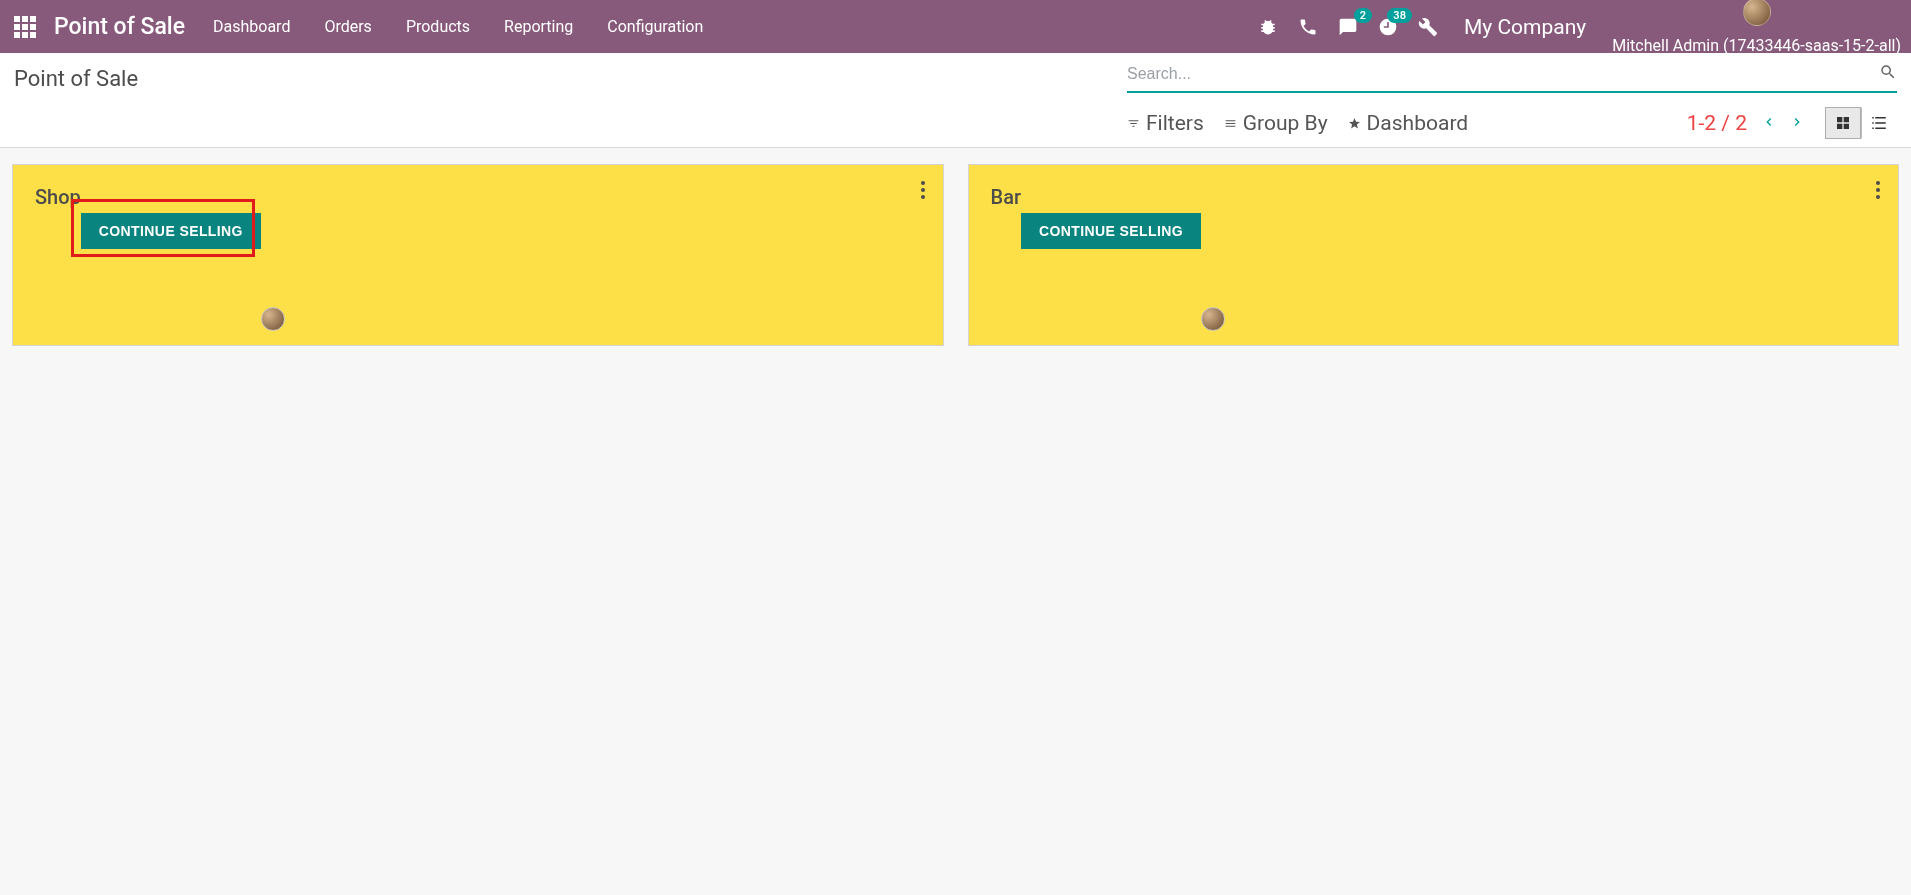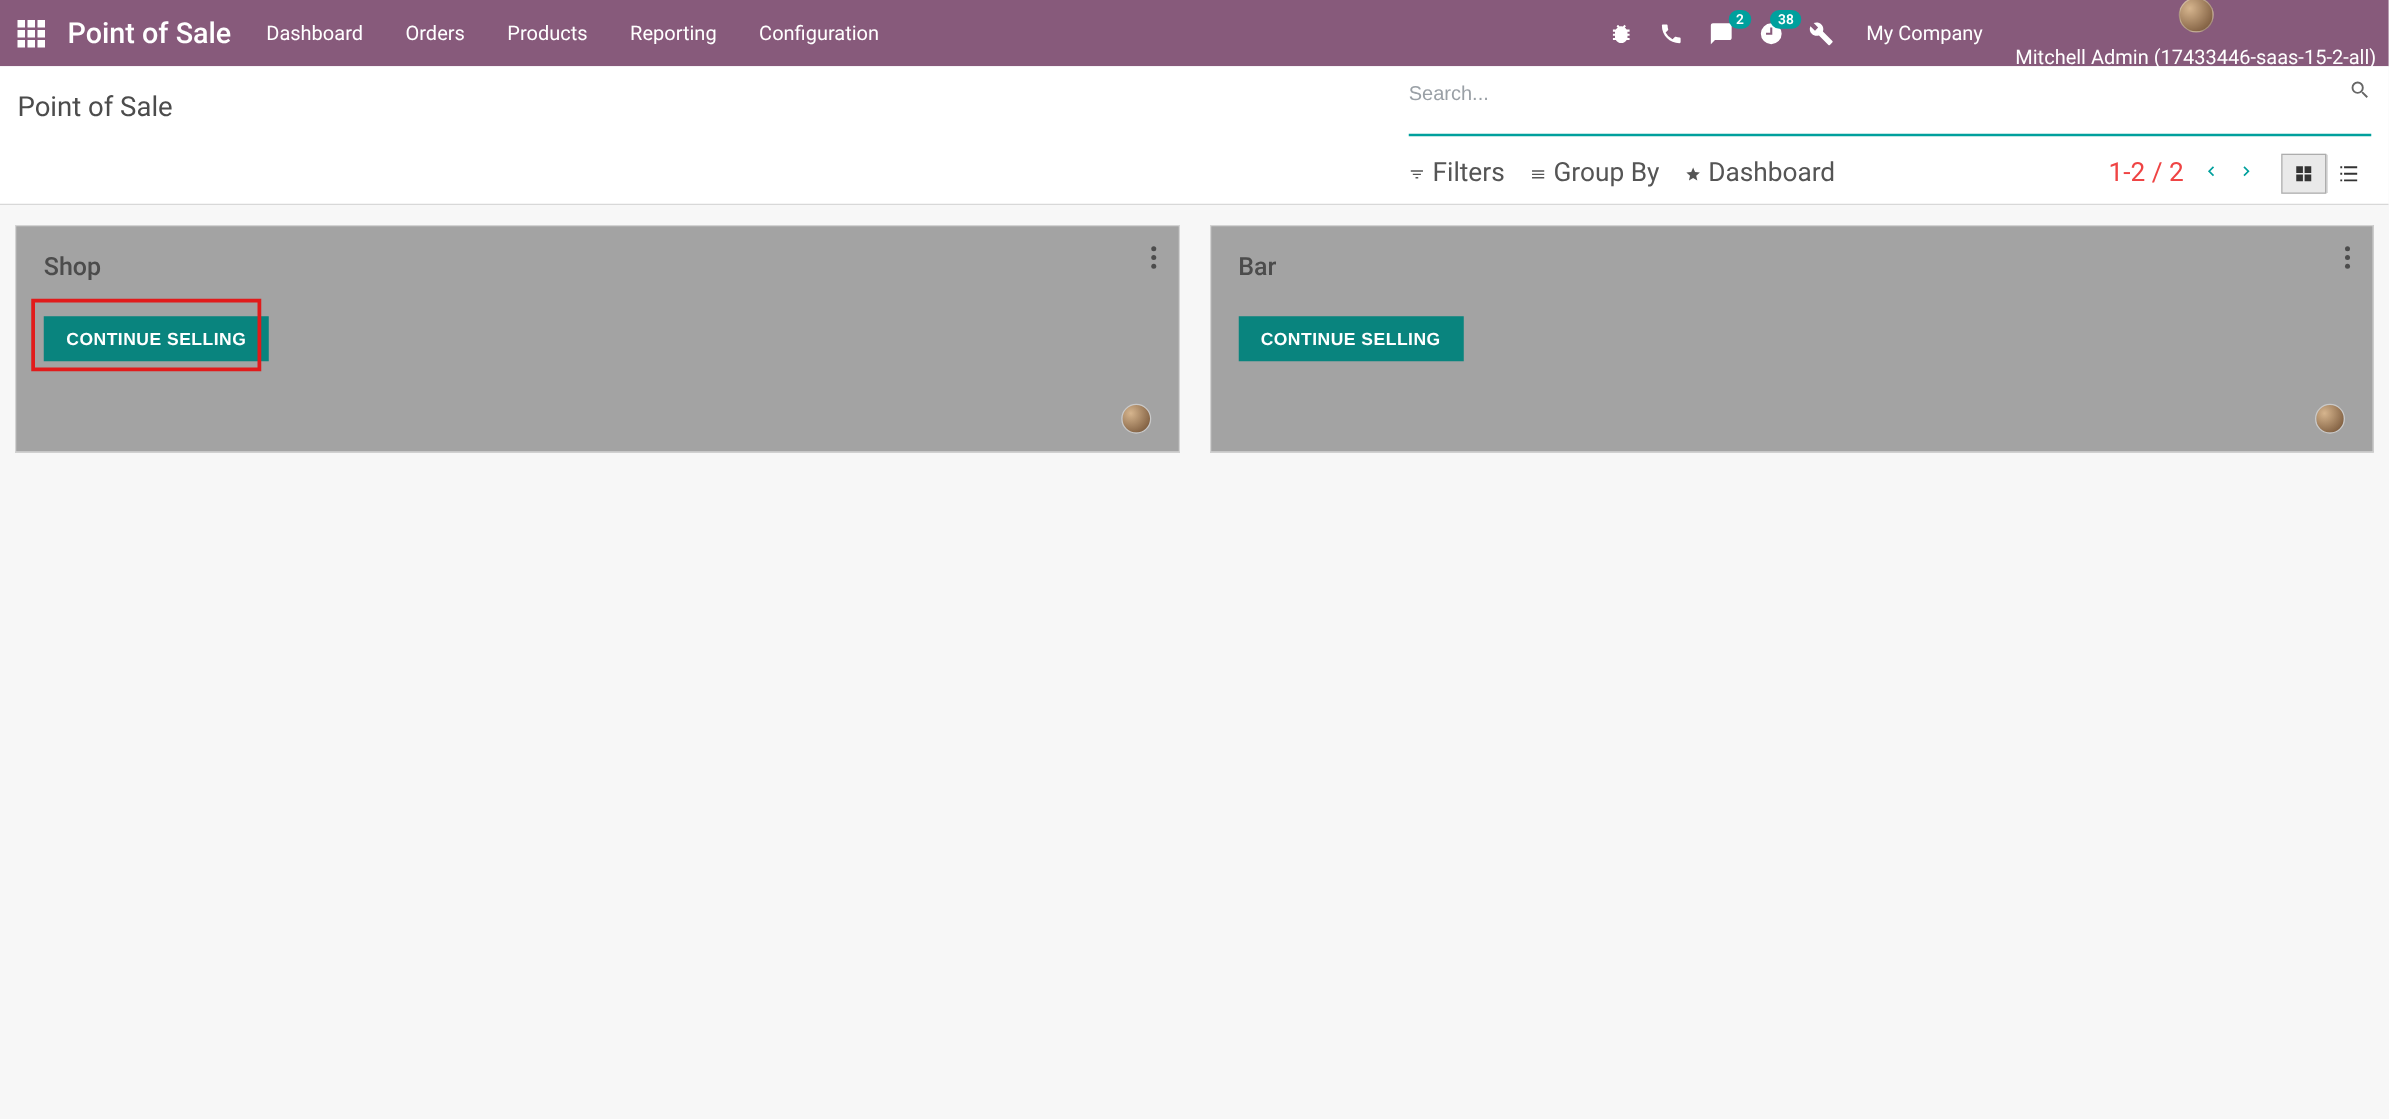--- a/index.html
+++ b/index.html
@@ -36,39 +36,39 @@
     .topnav .actions { display: flex; align-items: center; gap: 20px; }
     .topnav .icon-btn {
       position: relative; color: #fff; cursor: pointer; display: flex; align-items: center;
     }
     .topnav .icon-btn svg { width: 20px; height: 20px; fill: currentColor; }
     .badge {
       position: absolute; top: -9px; right: -14px;
       background: #00a09d; color: #fff; border-radius: 10px;
       font-size: 11px; padding: 1px 6px; font-weight: 600;
     }
-    .company-label { color: #fff; font-size: 16px; margin: 0 6px; }
+    .company-label { color: #fff; font-size: 21px; margin: 0 6px; }
     .user-area { display: flex; align-items: center; gap: 10px; color: #fff; font-size: 16px; cursor: pointer; flex-direction: column; }
     .user-avatar {
       width: 28px; height: 28px; border-radius: 50%;
       background: radial-gradient(circle at 30% 30%, #d6b58e, #6b4a2e);
       border: 1px solid rgba(255,255,255,0.3);
     }
 
     .controlbar {
       background: #fff;
       border-bottom: 1px solid #d8d8d8;
       padding: 10px 14px 8px 14px;
     }
     .controlbar-row1 { display: flex; align-items: center; }
     .page-title { font-size: 22px; color: #4c4c4c; flex: 0 0 auto; }
     .search-wrap {
       margin-left: auto; width: 770px; max-width: 52%;
-      position: relative; border-bottom: 2px solid #00a09d; padding-bottom: 22px;
-      display: flex; align-items: flex-end;
+      position: relative; border-bottom: 2px solid #00a09d; padding-bottom: 6px;
+      display: flex; align-items: center;
     }
     .search-wrap input {
       border: none; outline: none; font-size: 16px; width: 100%; background: transparent;
     }
     .search-wrap input::placeholder { color: #9aa0a6; }
     .search-wrap .search-icon { color: #666; cursor: pointer; }
     .search-wrap .search-icon svg { width: 18px; height: 18px; fill: currentColor; }
 
     .controlbar-row2 {
       display: flex; align-items: center; margin-top: 14px; font-size: 21px; color: #555;
@@ -89,23 +89,23 @@
     }
     .view-btn.active {
       background: #e9e9e9; border-color: #adadad;
     }
     .view-btn + .view-btn { border-left: none; }
     .view-btn svg { width: 16px; height: 16px; fill: currentColor; }
     .view-btn.list svg { width: 18px; height: 18px; }
 
     .content { padding: 16px 12px; display: flex; gap: 24px; }
     .card {
-      flex: 1; background: #a3a3a3; border: 1px solid #d3d3d3;
+      flex: 1; background: #fde047; border: 1px solid #d3d3d3;
       padding: 20px 22px 14px 22px; position: relative;
-      min-height: 182px; display: flex; flex-direction: column;
+      min-height: 182px; display: flex; 
     }
     .card-title { font-size: 20px; color: #4c4c4c; font-weight: 500; }
     .card-menu {
       position: absolute; top: 16px; right: 18px; cursor: pointer; color: #4c4c4c;
       display: flex; flex-direction: column; gap: 3px;
     }
     .card-menu span { width: 4px; height: 4px; background: currentColor; border-radius: 50%; }
     .card-btn-wrap { margin-top: 28px; }
     .card-btn {
       background: #00736f; background: #00807b; background: #007f7b; background: #00a09d;

